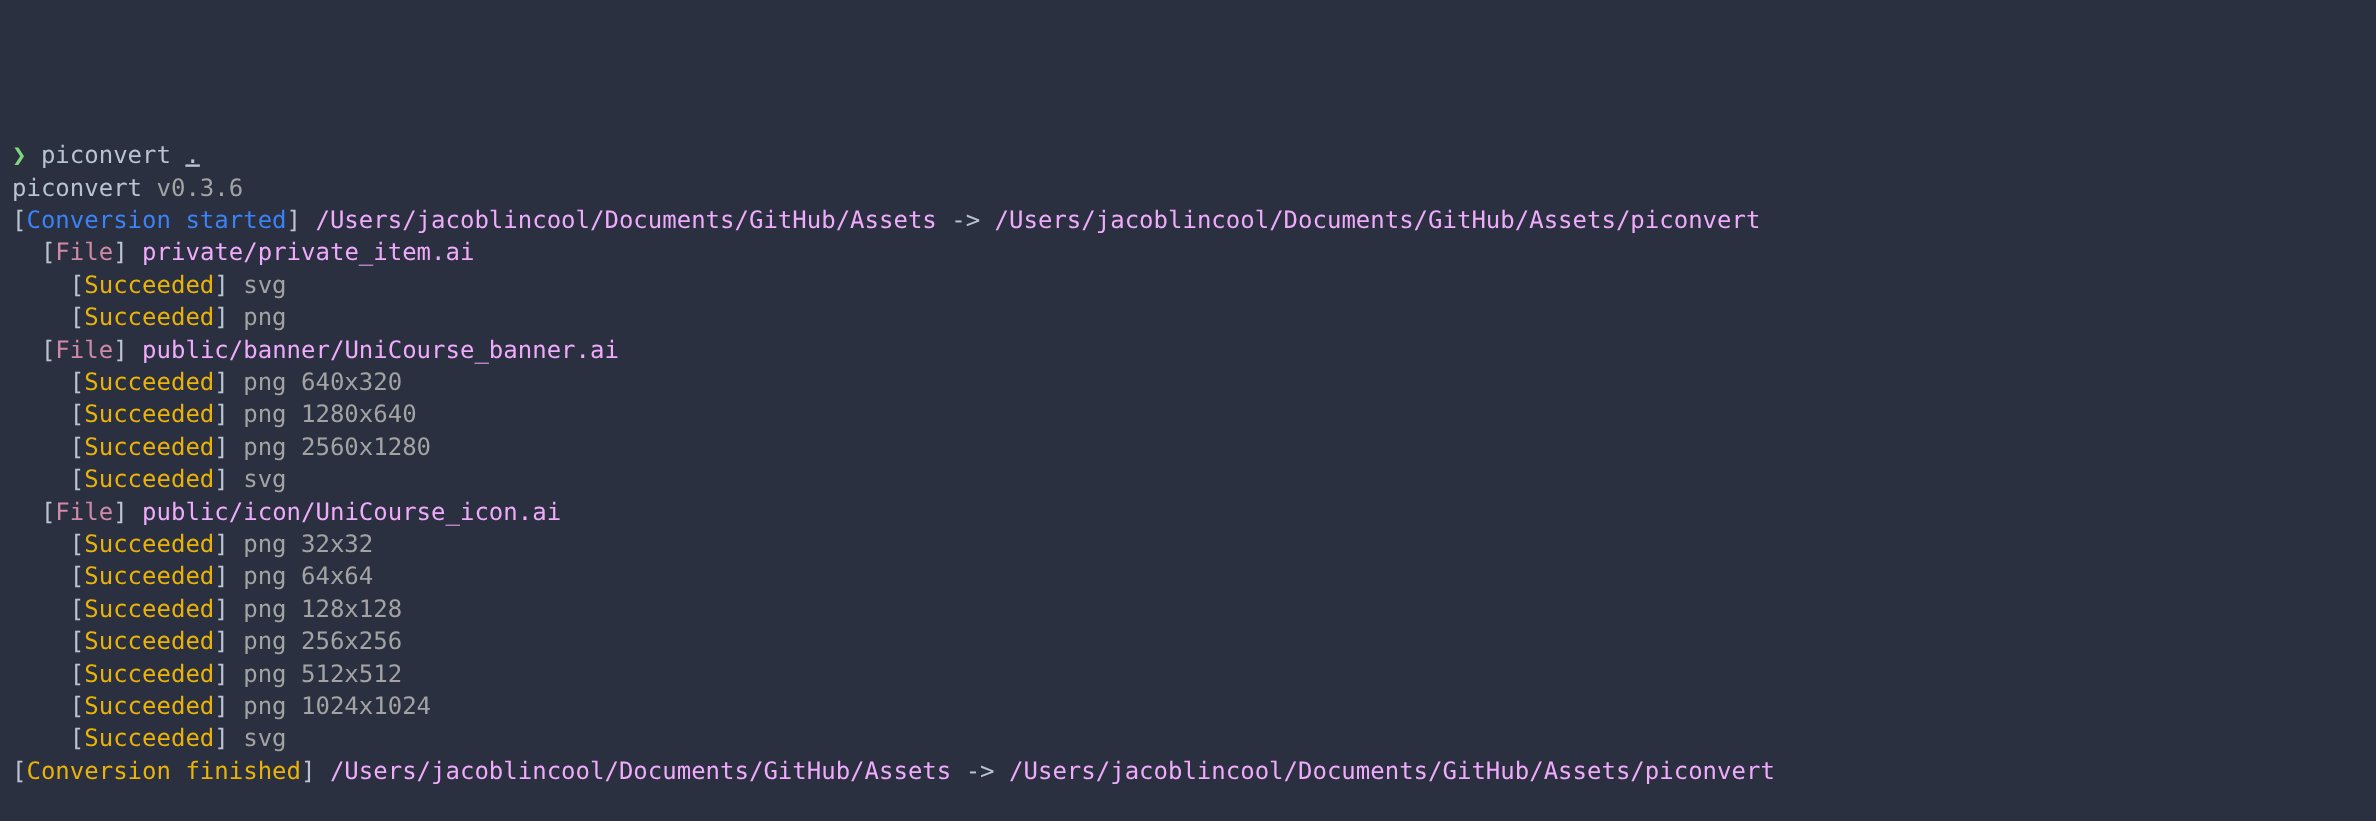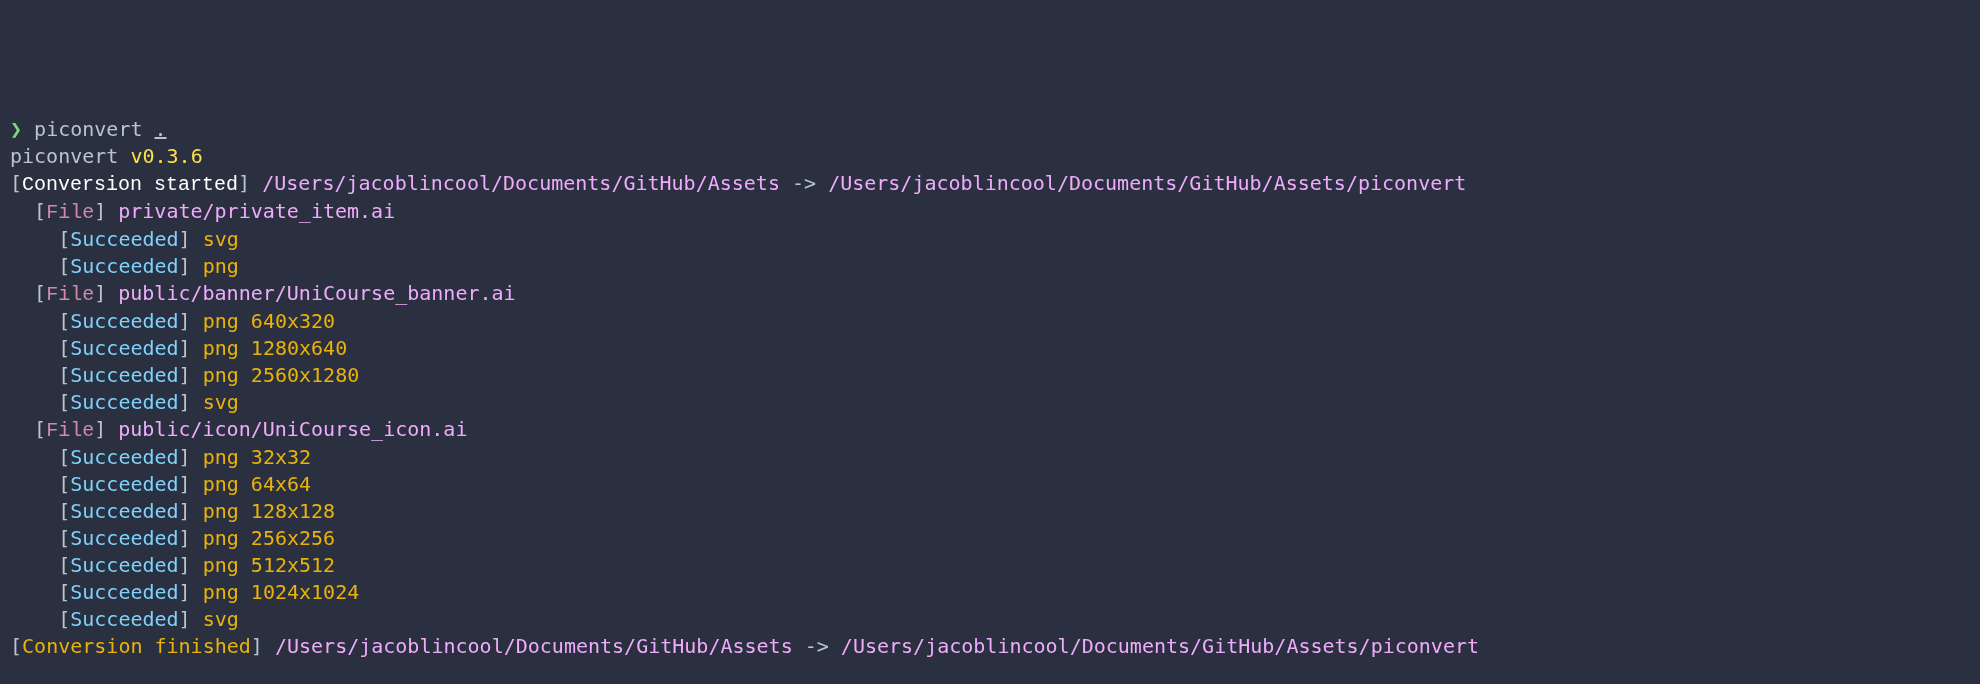--- a/index.html
+++ b/index.html
@@ -15,29 +15,29 @@
       color: #b8c4d0;
       padding: 8px 10px;
       white-space: pre;
       width: 1980px;
       min-height: 684px;
     }
     .prompt-symbol { color: #7fd77f; font-weight: bold; }
     .underline { text-decoration: underline; }
     .cmd { color: #b8c4d0; }
     .program { color: #b8c4d0; }
-    .version { color: #fde047; }
+    .version { color: #a3a3a3; }
     .bracket { color: #b8c4d0; }
-    .started { color: #ffffff; font-family: Liberation Mono, monospace; }
+    .started { color: #3b82f6; }
     .finished { color: #eab308; }
-    .file-label { color: #d08aa8; font-family: Liberation Mono, monospace; }
-    .succeeded { color: #7dd3fc; }
+    .file-label { color: #d08aa8; }
+    .succeeded { color: #eab308; }
     .path { color: #f0abfc; }
     .arrow { color: #b8c4d0; }
-    .output { color: #eab308; }
+    .output { color: #a3a3a3; }
     .line { display: block; }
   </style>
 </head>
 <body>
 
 
 
 <div id="terminal"><span class="line"><span class="prompt-symbol">❯</span><span class="cmd"> piconvert </span><span class="cmd underline">.</span></span><span class="line"><span class="program">piconvert </span><span class="version">v0.3.6</span></span><span class="line"><span class="bracket">[</span><span class="started">Conversion started</span><span class="bracket">] </span><span class="path">/Users/jacoblincool/Documents/GitHub/Assets</span><span class="arrow"> -&gt; </span><span class="path">/Users/jacoblincool/Documents/GitHub/Assets/piconvert</span></span><span class="line"><span>  </span><span class="bracket">[</span><span class="file-label">File</span><span class="bracket">] </span><span class="path">private/private_item.ai</span></span><span class="line"><span>    </span><span class="bracket">[</span><span class="succeeded">Succeeded</span><span class="bracket">] </span><span class="output">svg</span></span><span class="line"><span>    </span><span class="bracket">[</span><span class="succeeded">Succeeded</span><span class="bracket">] </span><span class="output">png</span></span><span class="line"><span>  </span><span class="bracket">[</span><span class="file-label">File</span><span class="bracket">] </span><span class="path">public/banner/UniCourse_banner.ai</span></span><span class="line"><span>    </span><span class="bracket">[</span><span class="succeeded">Succeeded</span><span class="bracket">] </span><span class="output">png 640x320</span></span><span class="line"><span>    </span><span class="bracket">[</span><span class="succeeded">Succeeded</span><span class="bracket">] </span><span class="output">png 1280x640</span></span><span class="line"><span>    </span><span class="bracket">[</span><span class="succeeded">Succeeded</span><span class="bracket">] </span><span class="output">png 2560x1280</span></span><span class="line"><span>    </span><span class="bracket">[</span><span class="succeeded">Succeeded</span><span class="bracket">] </span><span class="output">svg</span></span><span class="line"><span>  </span><span class="bracket">[</span><span class="file-label">File</span><span class="bracket">] </span><span class="path">public/icon/UniCourse_icon.ai</span></span><span class="line"><span>    </span><span class="bracket">[</span><span class="succeeded">Succeeded</span><span class="bracket">] </span><span class="output">png 32x32</span></span><span class="line"><span>    </span><span class="bracket">[</span><span class="succeeded">Succeeded</span><span class="bracket">] </span><span class="output">png 64x64</span></span><span class="line"><span>    </span><span class="bracket">[</span><span class="succeeded">Succeeded</span><span class="bracket">] </span><span class="output">png 128x128</span></span><span class="line"><span>    </span><span class="bracket">[</span><span class="succeeded">Succeeded</span><span class="bracket">] </span><span class="output">png 256x256</span></span><span class="line"><span>    </span><span class="bracket">[</span><span class="succeeded">Succeeded</span><span class="bracket">] </span><span class="output">png 512x512</span></span><span class="line"><span>    </span><span class="bracket">[</span><span class="succeeded">Succeeded</span><span class="bracket">] </span><span class="output">png 1024x1024</span></span><span class="line"><span>    </span><span class="bracket">[</span><span class="succeeded">Succeeded</span><span class="bracket">] </span><span class="output">svg</span></span><span class="line"><span class="bracket">[</span><span class="finished">Conversion finished</span><span class="bracket">] </span><span class="path">/Users/jacoblincool/Documents/GitHub/Assets</span><span class="arrow"> -&gt; </span><span class="path">/Users/jacoblincool/Documents/GitHub/Assets/piconvert</span></span></div>
 
 

